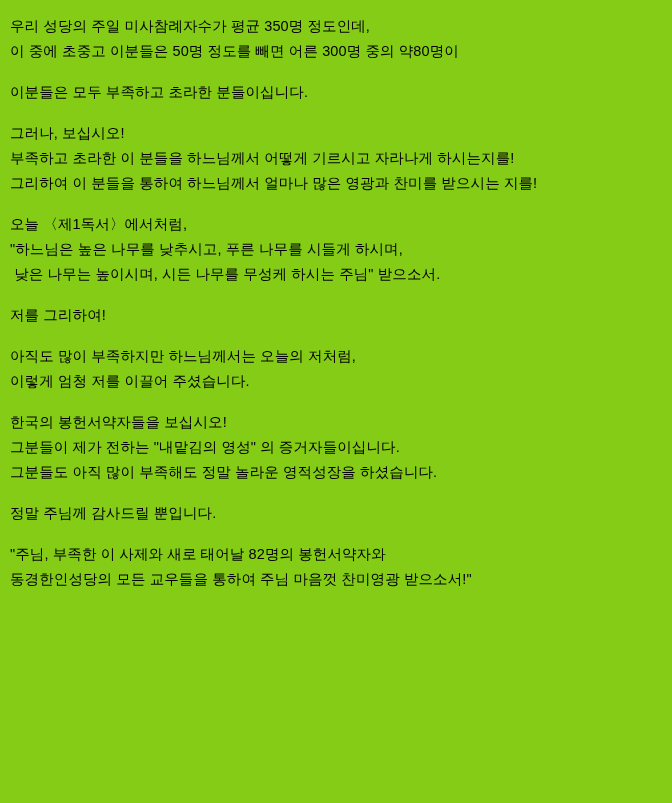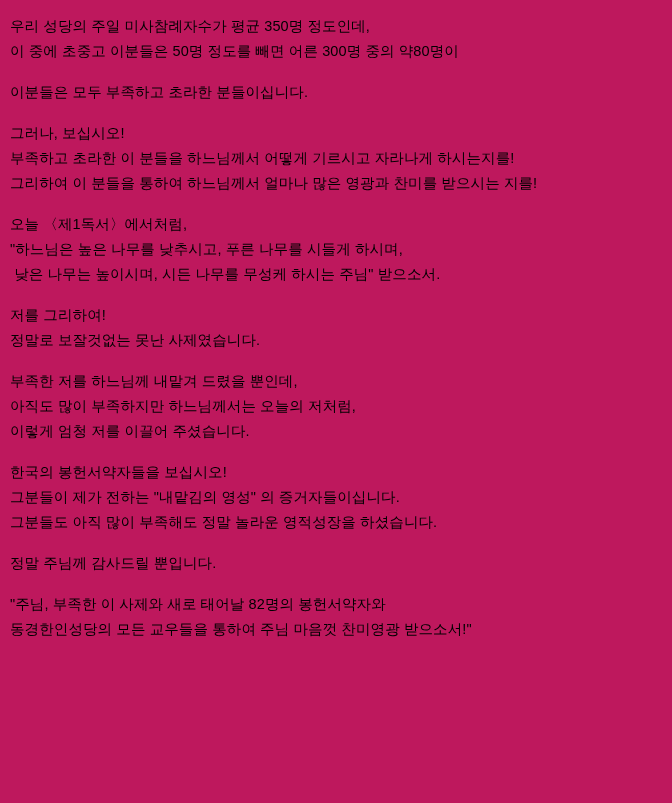--- a/index.html
+++ b/index.html
@@ -12,21 +12,21 @@
     height: 803px;
     font-family: "Liberation Sans", "DejaVu Sans", sans-serif;
     color: #000000;
     overflow: hidden;
   }
   .page {
     box-sizing: border-box;
     width: 672px;
     height: 803px;
     padding: 14px 10px 16px 10px;
-    background: #be185d;
+    background: #84cc16;
   }
   .para {
     margin: 0 0 16px 0;
   }
   .line {
     font-size: 14.5px;
     line-height: 25px;
     white-space: pre-wrap;
     letter-spacing: 0.1px;
   }
@@ -52,25 +52,23 @@
   </div>
 
   <div class="para">
     <div class="line">오늘 〈제1독서〉에서처럼,</div>
     <div class="line">"하느님은 높은 나무를 낮추시고, 푸른 나무를 시들게 하시며,</div>
     <div class="line"> 낮은 나무는 높이시며, 시든 나무를 무성케 하시는 주님" 받으소서.</div>
   </div>
 
   <div class="para">
     <div class="line">저를 그리하여!</div>
-    <div class="line">정말로 보잘것없는 못난 사제였습니다.</div>
   </div>
 
   <div class="para">
-    <div class="line">부족한 저를 하느님께 내맡겨 드렸을 뿐인데,</div>
     <div class="line">아직도 많이 부족하지만 하느님께서는 오늘의 저처럼,</div>
     <div class="line">이렇게 엄청 저를 이끌어 주셨습니다.</div>
   </div>
 
   <div class="para">
     <div class="line">한국의 봉헌서약자들을 보십시오!</div>
     <div class="line">그분들이 제가 전하는 "내맡김의 영성" 의 증거자들이십니다.</div>
     <div class="line">그분들도 아직 많이 부족해도 정말 놀라운 영적성장을 하셨습니다.</div>
   </div>
 

